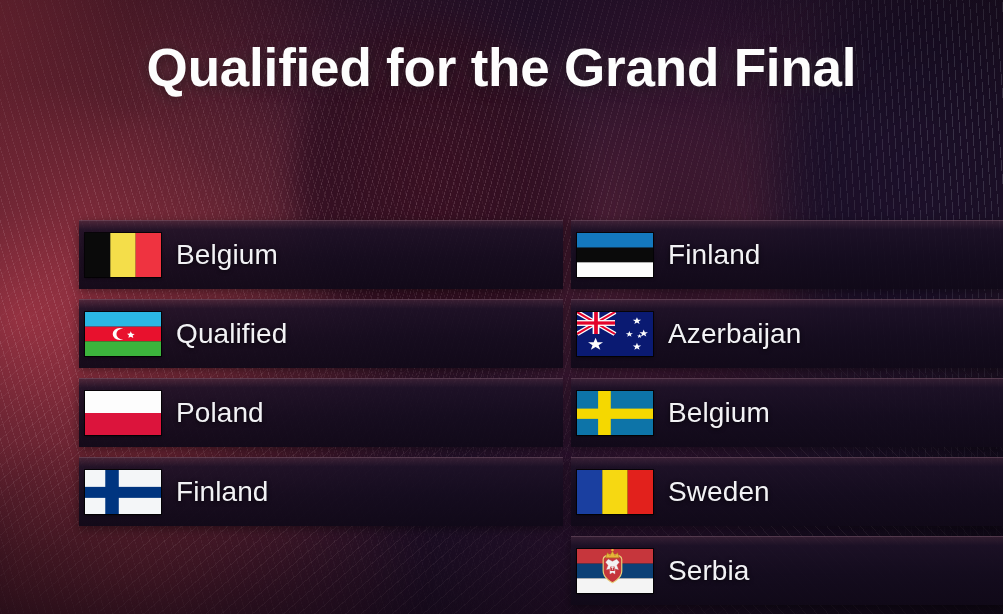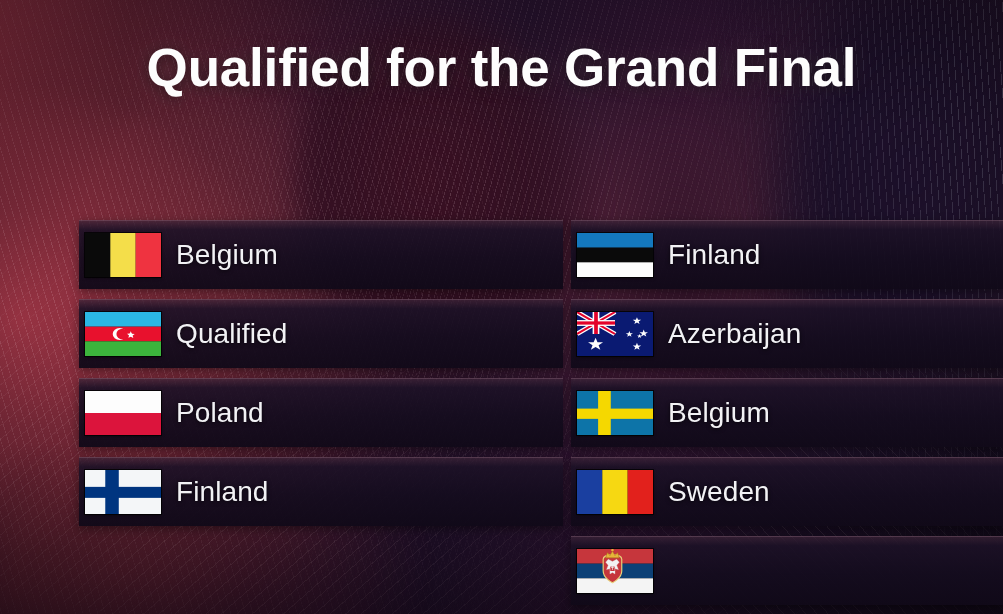--- a/index.html
+++ b/index.html
@@ -311,17 +311,18 @@
 
             <path d="M3,4 L5,-3 L8,1 L11,-5 L14,1 L17,-3 L19,4 Z" fill="#e8b43a" stroke="#a97f1c" stroke-width="0.7"></path>
             <circle cx="11" cy="-6.5" r="1.6" fill="#e8b43a"></circle>
 
             <path d="M11,9 L6,6 L3,10 L6,14 L4,20 L8,19 L8,26 L11,24 L14,26 L14,19 L18,20 L16,14 L19,10 L16,6 Z" fill="#f2f2f2" stroke="#ddd" stroke-width="0.4"></path>
             <rect x="8.4" y="16" width="5.2" height="6" fill="#c6363c"></rect>
             <path d="M9.4,17.2 L12.6,17.2 M11,15.6 L11,20.6" stroke="#f2f2f2" stroke-width="0.9"></path>
           </g>
         </svg>
       </span>
+      <span class="country">Serbia</span>
     </div>
 
   </div>
 
 </div>
 
 </body></html>

